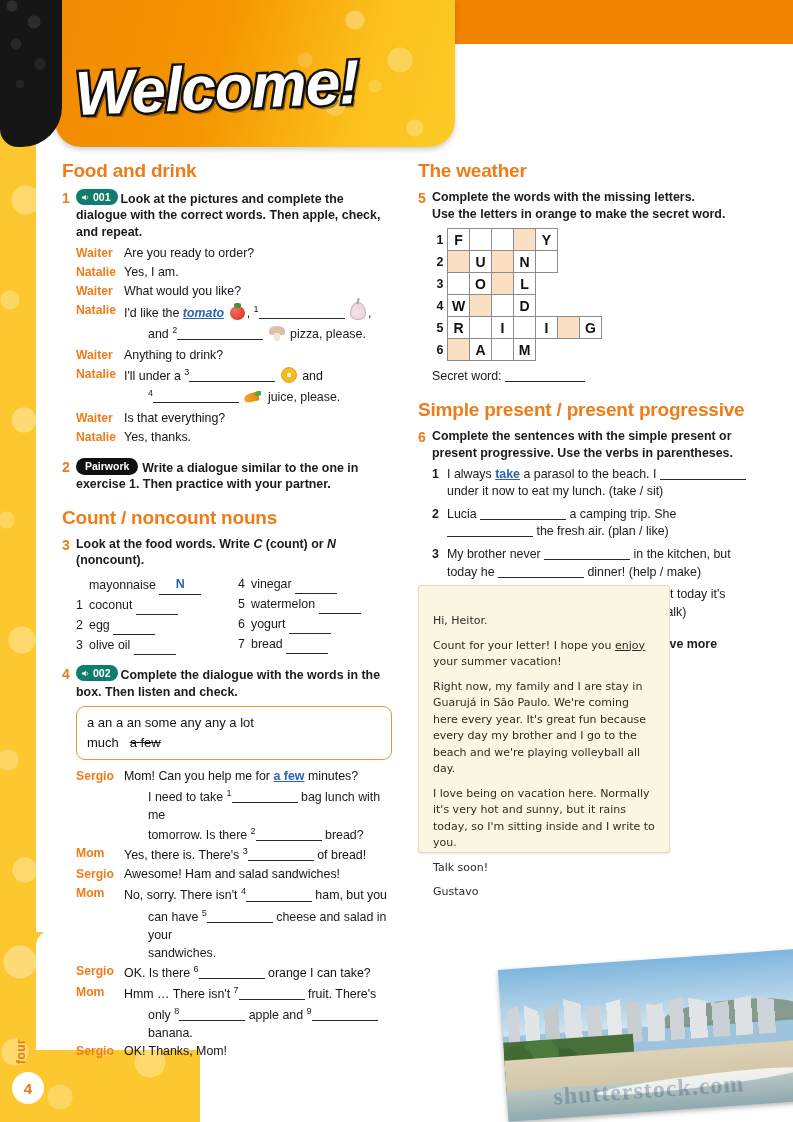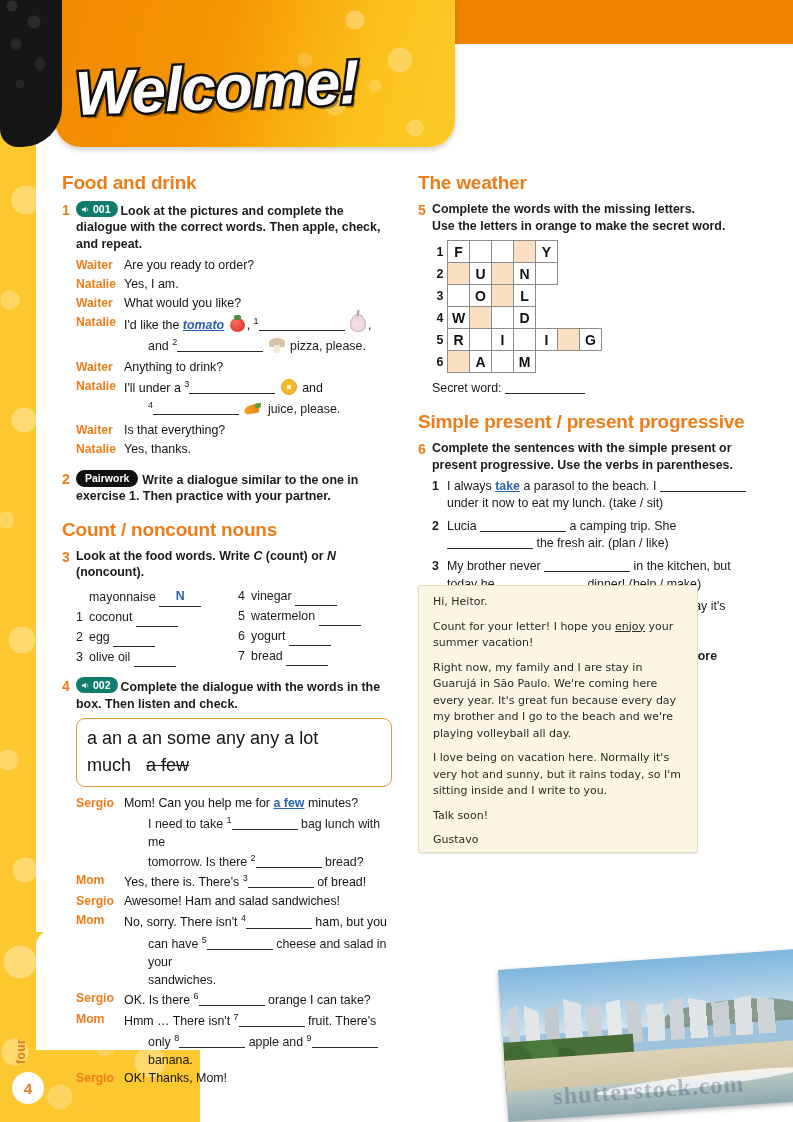--- a/index.html
+++ b/index.html
@@ -94,21 +94,21 @@
     letter-spacing:-1px;
     transform:rotate(-2.4deg);
     -webkit-text-stroke:5px #141414;
     paint-order:stroke fill;
     text-shadow:3px 4px 0 rgba(0,0,0,.35);
     white-space:nowrap;
   }
 
   
   .content{position:absolute;left:0;top:160px;width:793px;}
-  .col{position:absolute;top:12px;}
+  .col{position:absolute;top:0;}
   .col-left{left:62px;width:330px;}
   .col-right{left:418px;width:330px;}
 
   h2.section{
     color:#ED7D1A;font-size:19px;font-weight:bold;margin:0 0 8px 0;line-height:1.12;
     letter-spacing:-.2px;
   }
   .exercise{display:flex;margin-bottom:10px;}
   .ex-num{color:#ED7D1A;font-weight:bold;font-size:14px;width:14px;flex:0 0 14px;line-height:1.34;}
   .ex-body{flex:1;font-size:12.4px;line-height:1.34;color:#1b1b1b;}
@@ -155,21 +155,21 @@
   .noun-grid{display:flex;gap:8px;margin-top:5px;}
   .noun-col{flex:1;}
   .noun-row{display:flex;font-size:12.4px;line-height:1.62;}
   .noun-n{width:13px;flex:0 0 13px;font-weight:normal;}
   .noun-indent{padding-left:13px;align-items:center;}
   .noun-ans{color:#2B63B0;font-weight:bold;}
 
   
   .wordbox{
     border:1.6px solid #E09A3C;border-radius:9px;padding:6px 10px 7px 10px;
-    margin:6px 0 8px 0;font-size:18px;line-height:1.5;color:#141414;
+    margin:6px 0 8px 0;font-size:13px;line-height:1.5;color:#141414;
   }
   .wordbox .strike{text-decoration:line-through;}
 
   
   .crossword{margin:7px 0 6px 0;position:relative;}
   .cw-row{display:flex;align-items:stretch;}
   .cw-label{width:16px;flex:0 0 16px;font-size:12.4px;font-weight:bold;color:#141414;display:flex;align-items:center;justify-content:center;}
   .cw-cells{display:flex;}
   .cell{
     width:23px;height:23px;border:1px solid #8c8c8c;margin-left:-1px;margin-top:-1px;
@@ -181,23 +181,23 @@
   .secret .blankline{display:inline-block;width:80px;border-bottom:1px solid #2a2a2a;vertical-align:-2px;margin-left:3px;}
 
   
   .slist{margin-top:4px;}
   .sitem{display:flex;font-size:12.4px;line-height:1.42;margin-bottom:5px;}
   .sitem .n{width:15px;flex:0 0 15px;font-weight:bold;}
   .sitem .t{flex:1;}
 
   
   .msgcard{
-    position:absolute;left:418px;top:585px;width:280px;height:268px;
+    position:absolute;left:418px;top:585px;width:252px;height:268px;
     background:#FBF6E4;border:1px solid #e4dcc0;border-radius:3px;
-    padding:8px 14px;box-sizing:border-box;
+    padding:27px 14px;box-sizing:border-box;
     font-family:"DejaVu Sans", sans-serif;
     font-size:11px;line-height:1.5;color:#2e2a24;
     box-shadow:0 1px 2px rgba(0,0,0,.10);
   }
   .msgcard p{margin:0 0 8px 0;}
   .msgcard .u{text-decoration:underline;margin-top:8px;}
   .photo{
     position:absolute;left:498px;top:970px;width:296px;height:152px;
     transform:rotate(-4deg);transform-origin:left top;
     box-shadow:0 2px 5px rgba(0,0,0,.3);overflow:hidden;background:#9fc3dd;

